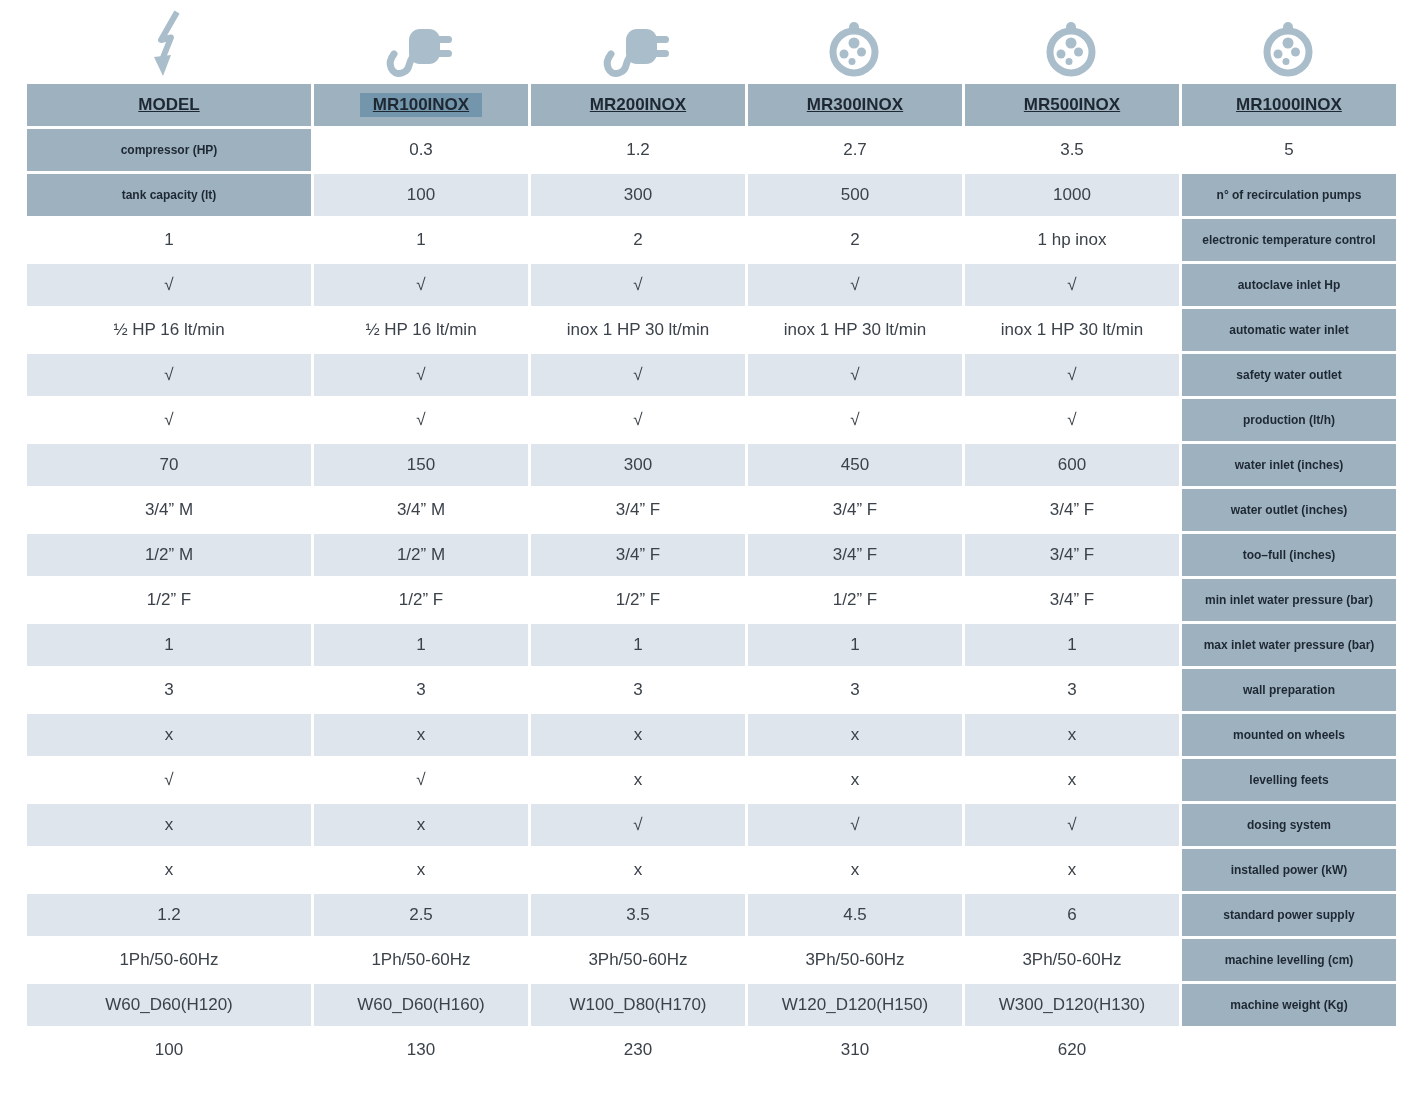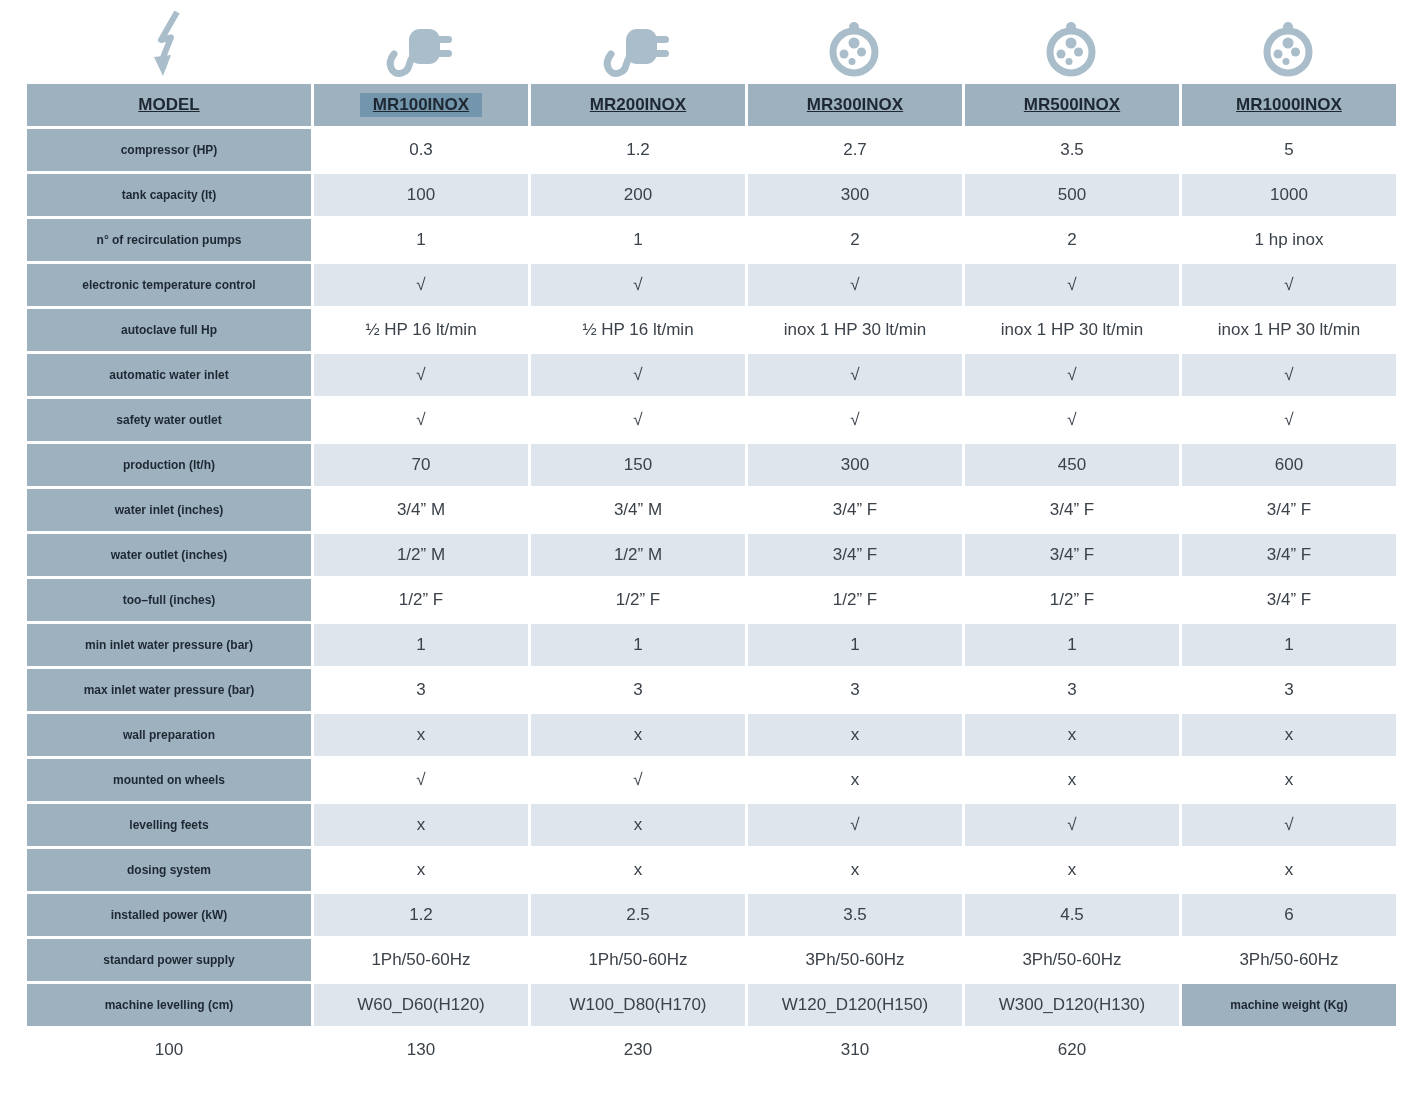--- a/index.html
+++ b/index.html
@@ -144,37 +144,36 @@
         <span>MR1000INOX</span>
       </div>
       <div class="cell label-cell">compressor (HP)</div>
       <div class="cell value-cell r-white">0.3</div>
       <div class="cell value-cell r-white">1.2</div>
       <div class="cell value-cell r-white">2.7</div>
       <div class="cell value-cell r-white">3.5</div>
       <div class="cell value-cell r-white">5</div>
       <div class="cell label-cell">tank capacity (lt)</div>
       <div class="cell value-cell r-light">100</div>
-      <div class="cell value-cell r-light">200</div>
       <div class="cell value-cell r-light">300</div>
       <div class="cell value-cell r-light">500</div>
       <div class="cell value-cell r-light">1000</div>
       <div class="cell label-cell">n° of recirculation pumps</div>
       <div class="cell value-cell r-white">1</div>
       <div class="cell value-cell r-white">1</div>
       <div class="cell value-cell r-white">2</div>
       <div class="cell value-cell r-white">2</div>
       <div class="cell value-cell r-white">1 hp inox</div>
       <div class="cell label-cell">electronic temperature control</div>
       <div class="cell value-cell r-light">√</div>
       <div class="cell value-cell r-light">√</div>
       <div class="cell value-cell r-light">√</div>
       <div class="cell value-cell r-light">√</div>
       <div class="cell value-cell r-light">√</div>
-      <div class="cell label-cell">autoclave full Hp</div>
+      <div class="cell label-cell">autoclave inlet Hp</div>
       <div class="cell value-cell r-white">½ HP 16 lt/min</div>
       <div class="cell value-cell r-white">½ HP 16 lt/min</div>
       <div class="cell value-cell r-white">inox 1 HP 30 lt/min</div>
       <div class="cell value-cell r-white">inox 1 HP 30 lt/min</div>
       <div class="cell value-cell r-white">inox 1 HP 30 lt/min</div>
       <div class="cell label-cell">automatic water inlet</div>
       <div class="cell value-cell r-light">√</div>
       <div class="cell value-cell r-light">√</div>
       <div class="cell value-cell r-light">√</div>
       <div class="cell value-cell r-light">√</div>
@@ -252,20 +251,21 @@
       <div class="cell value-cell r-light">4.5</div>
       <div class="cell value-cell r-light">6</div>
       <div class="cell label-cell">standard power supply</div>
       <div class="cell value-cell r-white">1Ph/50-60Hz</div>
       <div class="cell value-cell r-white">1Ph/50-60Hz</div>
       <div class="cell value-cell r-white">3Ph/50-60Hz</div>
       <div class="cell value-cell r-white">3Ph/50-60Hz</div>
       <div class="cell value-cell r-white">3Ph/50-60Hz</div>
       <div class="cell label-cell">machine levelling (cm)</div>
       <div class="cell value-cell r-light">W60_D60(H120)</div>
+      <div class="cell value-cell r-light">W60_D60(H160)</div>
       <div class="cell value-cell r-light">W100_D80(H170)</div>
       <div class="cell value-cell r-light">W120_D120(H150)</div>
       <div class="cell value-cell r-light">W300_D120(H130)</div>
       <div class="cell label-cell">machine weight (Kg)</div>
       <div class="cell value-cell r-white">100</div>
       <div class="cell value-cell r-white">130</div>
       <div class="cell value-cell r-white">230</div>
       <div class="cell value-cell r-white">310</div>
       <div class="cell value-cell r-white">620</div>
     </div>

